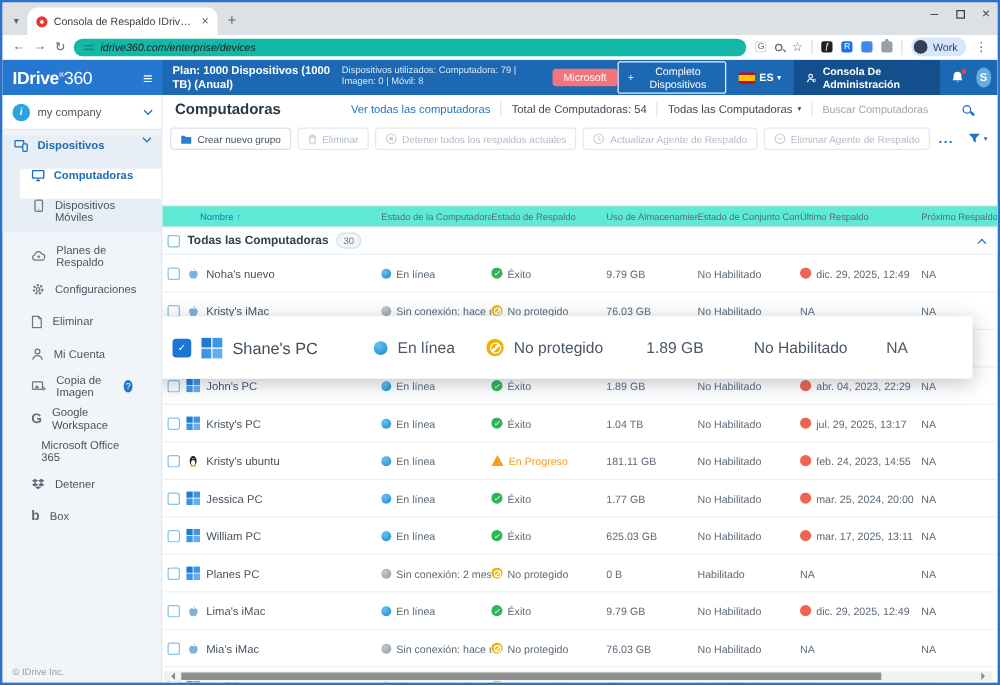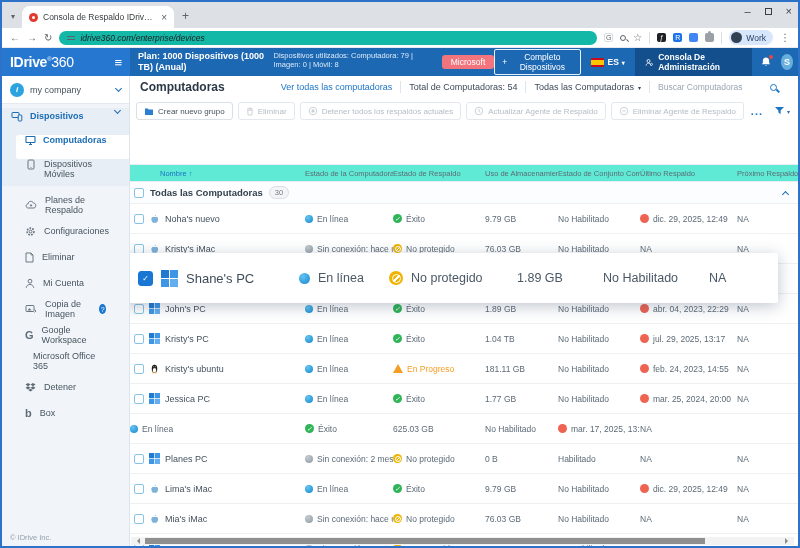--- a/index.html
+++ b/index.html
@@ -673,20 +673,32 @@
             </div>
             <div class="c">
               <i class="sti st-alert"></i>
               <span>mar. 25, 2024, 20:00</span>
             </div>
             <div class="c">
               <span>NA</span>
             </div>
           </div>
           <div class="trow grid">
+            <div class="c c-name">
+              <span class="cb"></span>
+              <span class="osic">
+                <svg width="100%" height="100%" viewBox="0 0 10 10">
+                  <rect width="4.7" height="4.7" fill="#2079d2"></rect>
+                  <rect x="5.3" width="4.7" height="4.7" fill="#3d95e8"></rect>
+                  <rect y="5.3" width="4.7" height="4.7" fill="#3d95e8"></rect>
+                  <rect x="5.3" y="5.3" width="4.7" height="4.7" fill="#63aeef"></rect>
+                </svg>
+              </span>
+              <span class="dev-name">William PC</span>
+            </div>
             <div class="c">
               <i class="sti st-online"></i>
               <span>En línea</span>
             </div>
             <div class="c">
               <i class="sti st-success">✓</i>
               <span>Éxito</span>
             </div>
             <div class="c">
               <span>625.03 GB</span>

